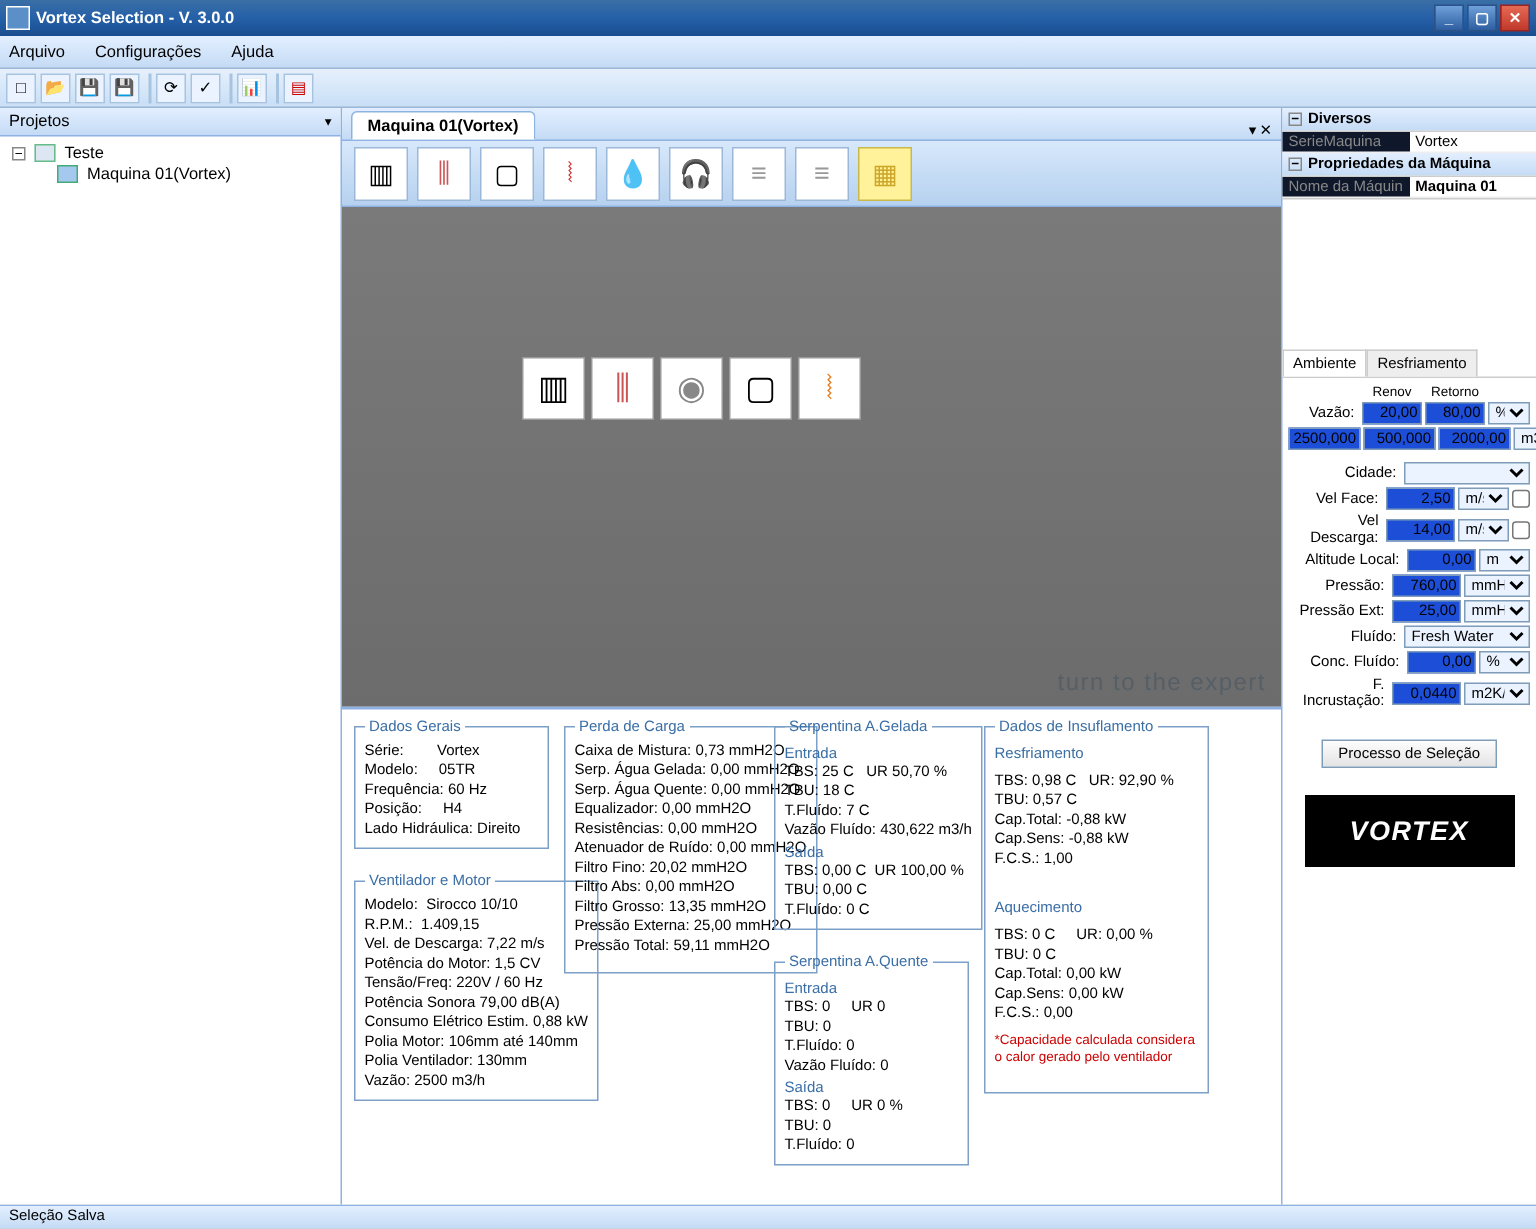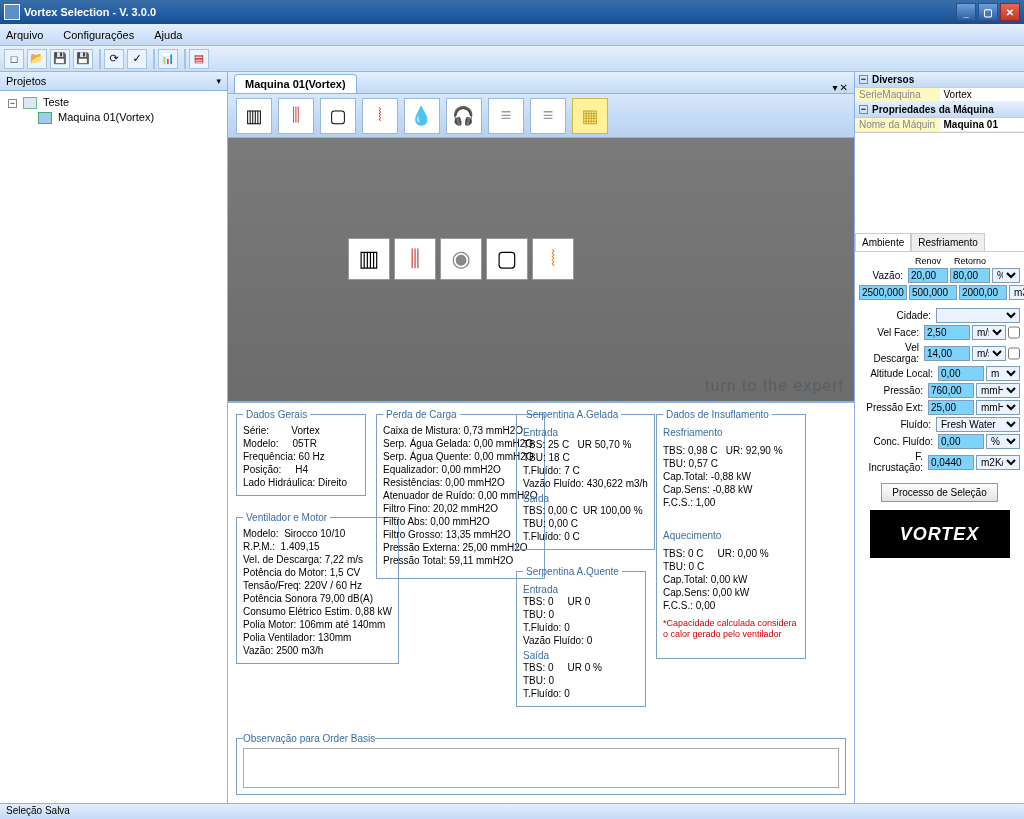--- a/index.html
+++ b/index.html
@@ -54,37 +54,37 @@
 .results .kv { white-space:nowrap; line-height:13px; }
 .subhdr { color:#3a6ea5; font-size:10px; margin-top:3px; }
 .obs textarea { width:100%; height:40px; border:1px solid #aaa; resize:none; font-size:11px; padding:2px; }
 .warn { color:#c00; font-size:9px; line-height:11px; margin-top:6px; }
 
 .right-pane { width:170px; background:white; border-left:1px solid #8db2e3; display:flex; flex-direction:column; font-size:10px; }
 .prop-grid { border-bottom:1px solid #ccc; }
 .prop-grid .pg-hdr { background:linear-gradient(#e3efff,#c4dbf5); padding:2px 4px; font-weight:bold; display:flex; align-items:center; gap:4px; border-bottom:1px solid #ccc; font-size:10px; }
 .prop-grid .pg-hdr .pm { border:1px solid #888; width:9px; height:9px; line-height:7px; text-align:center; font-size:9px; }
 .prop-grid .pg-row { display:flex; border-bottom:1px solid #eee; }
-.prop-grid .pg-row .k { width:50%; padding:1px 4px; color:#888; background:#fef9c3; font-size:10px; }
+.prop-grid .pg-row .k { width:50%; padding:1px 4px; color:#888; background:#0f172a; font-size:10px; }
 .prop-grid .pg-row .v { width:50%; padding:1px 4px; font-size:10px; }
 
 .side-tabs { display:flex; border-bottom:1px solid #ccc; margin-top:100px; }
 .side-tabs .stab { padding:3px 6px; border:1px solid #ccc; border-bottom:none; font-size:10px; background:#eee; }
 .side-tabs .stab.active { background:white; }
 
 .form-area { padding:4px; }
 .form-row { display:flex; align-items:center; margin-bottom:2px; gap:2px; }
 .form-row label { flex:1; text-align:right; font-size:10px; padding-right:3px; }
-.form-row input { width:46px; font-size:10px; border:1px solid #7f9db9; padding:1px 2px; background:#7dd3fc; }
+.form-row input { width:46px; font-size:10px; text-align:right; border:1px solid #7f9db9; padding:1px 2px; background:#1d4ed8; }
 .form-row select { font-size:10px; border:1px solid #7f9db9; background:#eaf3ff; }
 .form-row .chk { width:12px; }
 .three-in { display:flex; gap:2px; }
 .three-in input { width:48px; }
 
-.proc-btn { margin:4px auto; padding:3px 10px; font-size:10px; border:1px solid #7f9db9; background:linear-gradient(#fdfdfd,#e3e3e3); display:block; }
+.proc-btn { margin:14px auto; padding:3px 10px; font-size:10px; border:1px solid #7f9db9; background:linear-gradient(#fdfdfd,#e3e3e3); display:block; }
 .vortex-logo { width:140px; height:48px; background:black; margin:4px auto; display:flex; align-items:center; justify-content:center; color:white; font-weight:bold; font-size:18px; letter-spacing:1px; font-style:italic; }
 
 .statusbar { height:16px; background:linear-gradient(#e3efff,#c4dbf5); border-top:1px solid #8db2e3; font-size:10px; padding:1px 6px; }
 </style>
 </head>
 <body>
 
 <div class="titlebar">
   <div class="icon"></div>
   <span>Vortex Selection - V. 3.0.0</span>
@@ -253,26 +253,20 @@
           <div style="height:6px"></div>
           <div class="kv"><span>TBS:</span>&nbsp;<span>0 C</span>&nbsp;&nbsp;&nbsp;&nbsp;&nbsp;<span>UR:</span>&nbsp;<span>0,00 %</span></div>
           <div class="kv"><span>TBU:</span>&nbsp;<span>0 C</span></div>
           <div class="kv"><span>Cap.Total:</span>&nbsp;<span>0,00 kW</span></div>
           <div class="kv"><span>Cap.Sens:</span>&nbsp;<span>0,00 kW</span></div>
           <div class="kv"><span>F.C.S.:</span>&nbsp;<span>0,00</span></div>
           <div class="warn">*Capacidade calculada considera o calor gerado pelo ventilador</div>
         </fieldset>
       </div>
     </div>
-    <div style="background:white; padding:0 8px 8px;">
-      <fieldset class="obs" style="border:1px solid #7da0c8; padding:4px 6px;">
-        <legend style="color:#3a6ea5; font-size:10px;">Observação para Order Basis</legend>
-        <textarea style=""></textarea>
-      </fieldset>
-    </div>
   </div>
 
   <div class="right-pane">
     <div class="prop-grid">
       <div class="pg-hdr">
           <span class="pm">−</span>
           <span>Diversos</span>
         </div>
       <div class="pg-row">
           <div class="k">SerieMaquina</div>

